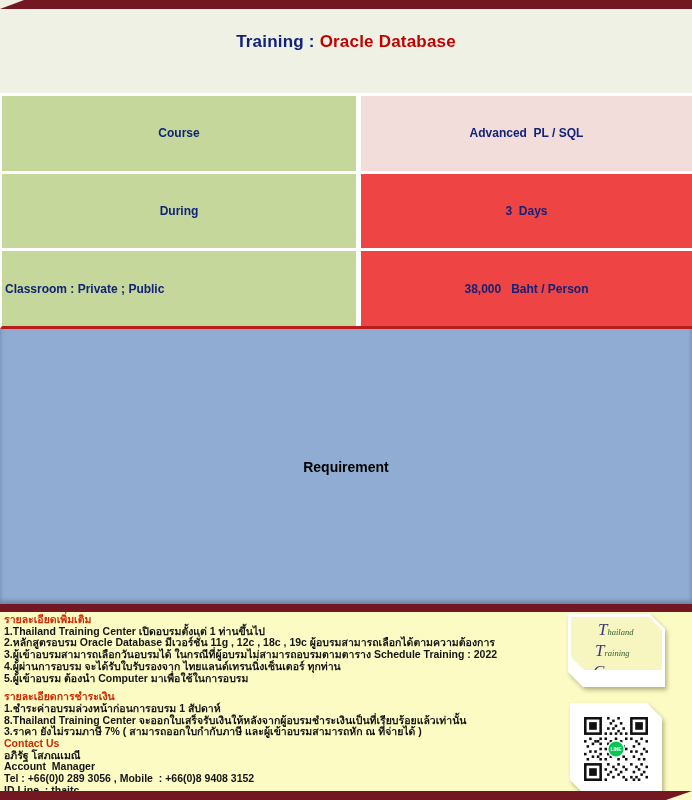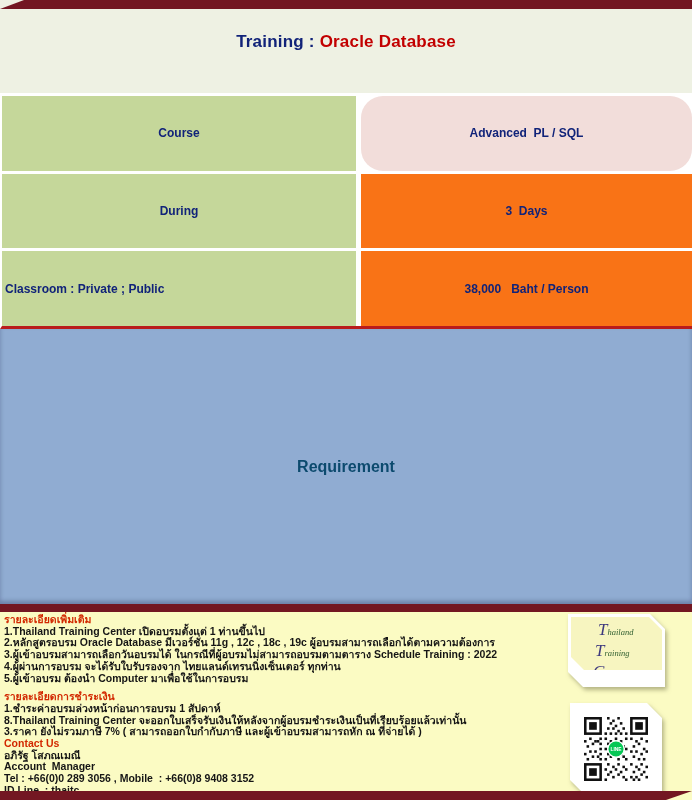--- a/index.html
+++ b/index.html
@@ -31,30 +31,30 @@
     box-sizing:border-box;background:#ffffff;
     border-top:3px solid #fff;border-bottom:3px solid #b91c1c;border-left:2px solid #fff;
     display:grid;grid-template-columns:354px 1fr;grid-template-rows:1fr 1fr 1fr;
     row-gap:3px;column-gap:5px;
   }
   .cell{
     display:flex;align-items:center;justify-content:center;
     font-weight:bold;font-size:12px;color:#112379;white-space:pre;
   }
   .cell.label{background:#c5d79a;}
-  .cell.value-pink{background:#f2ddda;border-radius:22px;}
-  .cell.value-green{background:#f97316;}
+  .cell.value-pink{background:#f2ddda;}
+  .cell.value-green{background:#ef4444;}
   .cell.left-align{justify-content:flex-start;padding-left:3px;}
   
   .requirement-box{
     position:absolute;top:329px;left:0;width:692px;height:275px;
     background:#90acd2;display:flex;align-items:center;justify-content:center;
     box-shadow:inset 0 -3px 4px rgba(40,50,90,.35);
   }
-  .requirement-box .req{color:#0c4a6e;font-weight:bold;font-size:16px;}
+  .requirement-box .req{color:#000000;font-weight:bold;font-size:14px;}
   .divider{position:absolute;top:604px;left:0;width:692px;height:8px;background:#731722;}
   
   .info{
     position:absolute;top:612px;left:0;width:692px;height:188px;background:#fbfbc3;
     font-size:10.5px;font-weight:bold;color:#151515;
   }
   .info-left{position:absolute;left:4px;top:2px;line-height:11.7px;}
   .red-heading{color:#d22800;}
   .block-gap{height:7px;}
   .pre{white-space:pre;}

